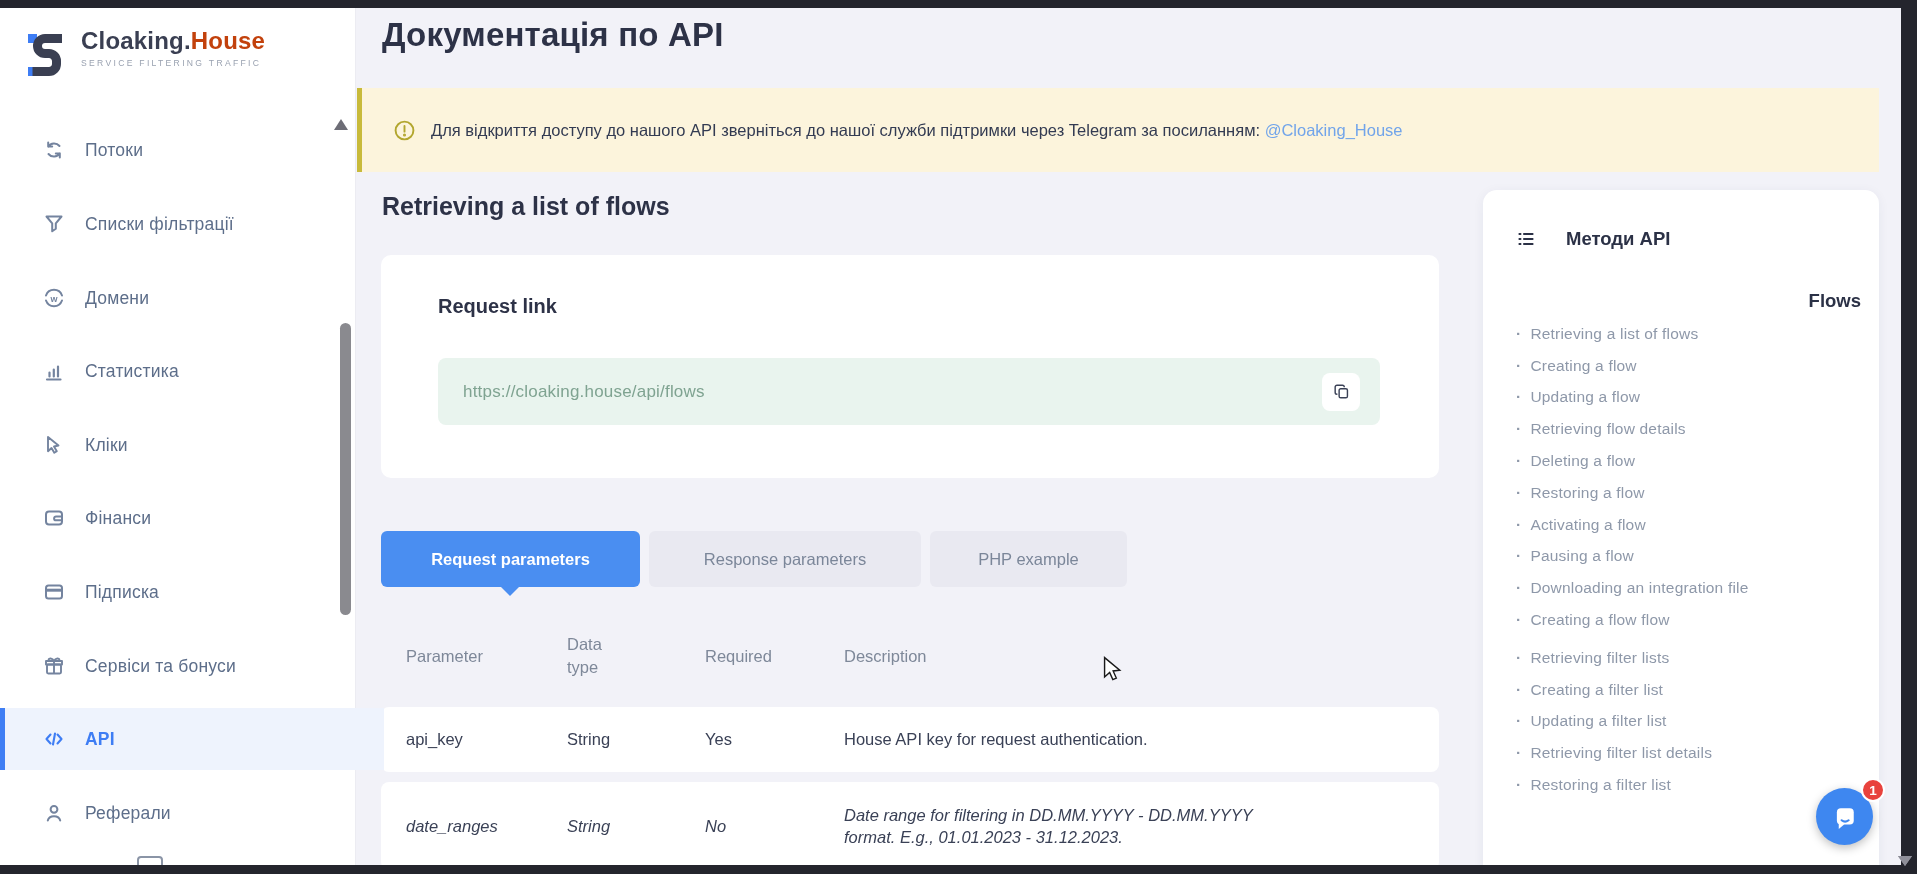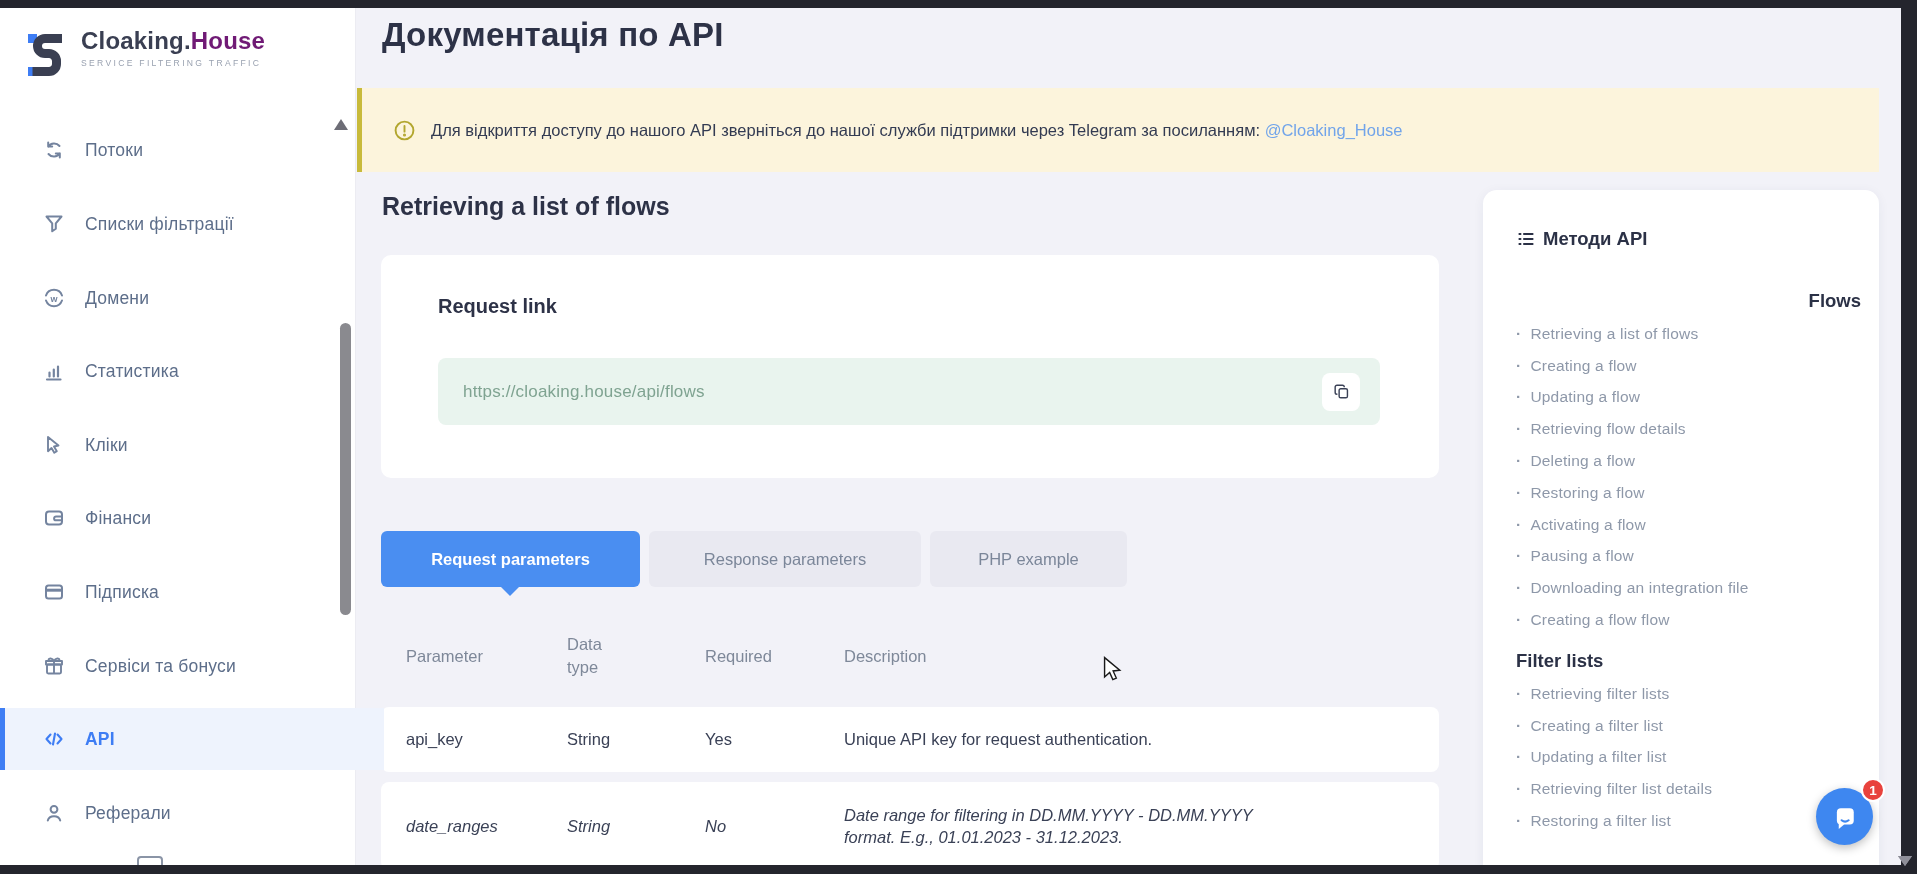--- a/index.html
+++ b/index.html
@@ -10,21 +10,21 @@
   .frame.top{left:0;top:0;width:1917px;height:8px;}
   .frame.right{left:1901px;top:0;width:16px;height:874px;}
   .frame.bottom{left:0;top:865px;width:1917px;height:9px;}
 
   
   .sidebar{position:absolute;left:0;top:8px;width:355px;height:857px;background:#fff;
            box-shadow:1px 0 0 #ececf2;z-index:5;}
   .logo{position:absolute;left:26px;top:20px;display:flex;align-items:flex-start;gap:13px;cursor:pointer;}
   .logo-mark{width:42px;height:54px;}
   .logo-line1{font-size:24px;font-weight:700;color:#3a3f52;letter-spacing:.2px;line-height:26px;}
-  .logo-line1 .accent{color:#701a75;margin-top:32px;}
+  .logo-line1 .accent{color:#c2410c;margin-top:32px;}
   .logo-tagline{font-size:8.6px;letter-spacing:2.3px;color:#99a1b0;margin-top:4px;white-space:nowrap;}
   .nav-item{position:absolute;left:0;width:355px;height:62px;display:flex;align-items:center;
             color:#74849f;cursor:pointer;}
   .nav-item .nicon{position:absolute;left:42px;width:24px;height:24px;}
   .nav-item .nlabel{position:absolute;left:85px;font-size:17.5px;font-weight:500;color:#5d6e8a;letter-spacing:.2px;}
   .nav-item.active{background:#eef3fd;box-shadow:inset 5px 0 0 #3f7ef4;color:#3e7df4;padding-left:29px;}
   .nav-item.active .nlabel{color:#3e7df4;font-weight:700;}
   .partial-icon{position:absolute;left:137px;top:856px;width:22px;height:12px;border:2px solid #8a94a6;
                 border-radius:4px;z-index:6;}
   
@@ -66,21 +66,21 @@
   .thead .th-data{width:52px;line-height:1.4;}
   .trow.tbody{background:#fff;border-radius:8px;color:#3a4156;font-size:16.5px;}
   .trow.r1{top:707px;height:65px;}
   .trow.r2{top:782px;height:88px;font-style:italic;}
   .tcell.desc{max-width:452px;line-height:1.35;}
 
   
   .methods{position:absolute;left:1483px;top:190px;width:396px;height:684px;background:#fff;
            border-radius:14px 14px 0 0;box-shadow:0 2px 12px rgba(40,50,80,.06);
            box-sizing:border-box;padding:38px 18px 0 33px;z-index:3;}
-  .methods-title{display:flex;align-items:center;gap:7px;font-size:18.5px;font-weight:700;color:#2b3146;text-align:center;}
+  .methods-title{display:flex;align-items:center;gap:30px;font-size:18.5px;font-weight:700;color:#2b3146;text-align:center;}
   .methods-title .mt-ic{width:20px;height:20px;color:#2b3146;}
   .group-heading{font-size:18.5px;font-weight:700;color:#2b3146;margin:0;}
   .gh1{margin-top:40px;text-align:right;}
   .gh2{margin-top:14px;}
   .method-list{margin-top:6px;}
   .method-item{height:31.8px;display:flex;align-items:center;font-size:15.5px;color:#8e98a9;
                letter-spacing:.2px;cursor:pointer;}
   .method-item::before{content:"·";margin-right:9px;font-weight:700;color:#8e98a9;}
 
   
@@ -229,21 +229,21 @@
   <div class="trow thead">
     <span>Parameter</span>
     <span class="th-data">Data type</span>
     <span>Required</span>
     <span>Description</span>
   </div>
   <div class="trow tbody r1">
     <span class="tcell">api_key</span>
     <span class="tcell">String</span>
     <span class="tcell">Yes</span>
-    <span class="tcell desc">Unique API key for request authentication.</span>
+    <span class="tcell desc">House API key for request authentication.</span>
   </div>
   <div class="trow tbody r2">
     <span class="tcell">date_ranges</span>
     <span class="tcell">String</span>
     <span class="tcell">No</span>
     <span class="tcell desc">Date range for filtering in DD.MM.YYYY - DD.MM.YYYY format. E.g., 01.01.2023 - 31.12.2023.</span>
   </div>
 
   <aside class="methods">
     <div class="methods-title">
@@ -280,21 +280,20 @@
           <span>Pausing a flow</span>
         </div>
       <div class="method-item">
           <span>Downloading an integration file</span>
         </div>
       <div class="method-item">
           <span>Creating a flow flow</span>
         </div>
     </div>
 
-    <h4 class="group-heading gh2">Filter lists</h4>
     <div class="method-list">
       <div class="method-item">
           <span>Retrieving filter lists</span>
         </div>
       <div class="method-item">
           <span>Creating a filter list</span>
         </div>
       <div class="method-item">
           <span>Updating a filter list</span>
         </div>

